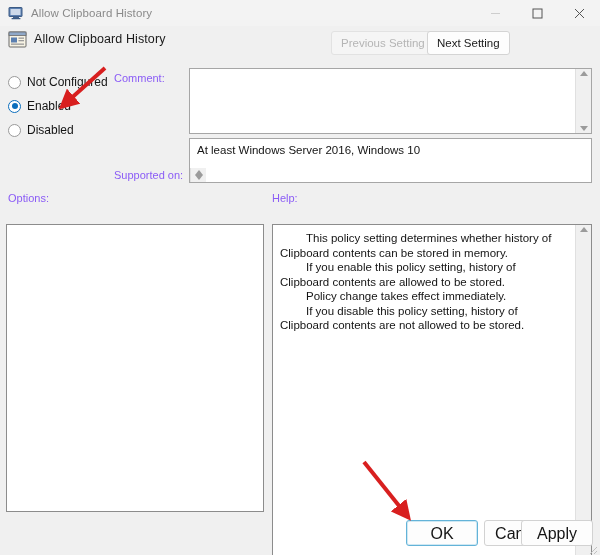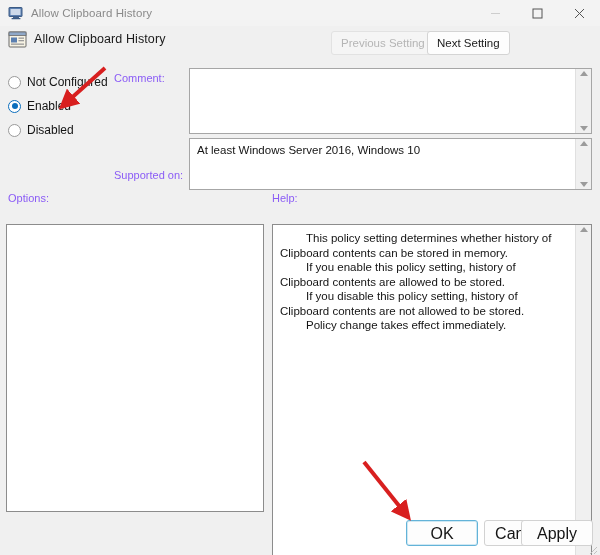--- a/index.html
+++ b/index.html
@@ -139,21 +139,21 @@
     background: #ffffff;
     border: 1px solid #a6a6a6;
     display: flex;
   }
   #comment-box {
     left: 189px; top: 68px;
     width: 403px; height: 66px;
   }
   #supported-box {
     left: 189px; top: 138px;
-    width: 403px; height: 52px;
+    width: 403px; height: 45px; flex-direction: column;
   }
   .textbox-content {
     flex: 1 1 auto;
     padding: 5px 7px;
     font-size: 11.5px;
     color: #141414;
     overflow: hidden;
     white-space: nowrap;
   }
 
@@ -336,22 +336,22 @@
 
   <div id="label-options" class="field-label">Options:</div>
   <div id="label-help" class="field-label">Help:</div>
 
   <div id="options-panel"></div>
 
   <div id="help-panel">
     <div id="help-text">
       <p>This policy setting determines whether history of Clipboard contents can be stored in memory.</p>
       <p>If you enable this policy setting, history of Clipboard contents are allowed to be stored.</p>
+      <p>Policy change takes effect immediately.</p>
       <p>If you disable this policy setting, history of Clipboard contents are not allowed to be stored.</p>
-      <p>Policy change takes effect immediately.</p>
     </div>
     <div class="scrollbar">
       <span class="sb-arrow up"></span>
       <span class="sb-arrow down"></span>
     </div>
   </div>
 
   <button id="btn-ok" class="dlg-btn">OK</button>
   <button id="btn-cancel" class="dlg-btn">Cancel</button>
   <button id="btn-apply" class="dlg-btn">Apply</button>

